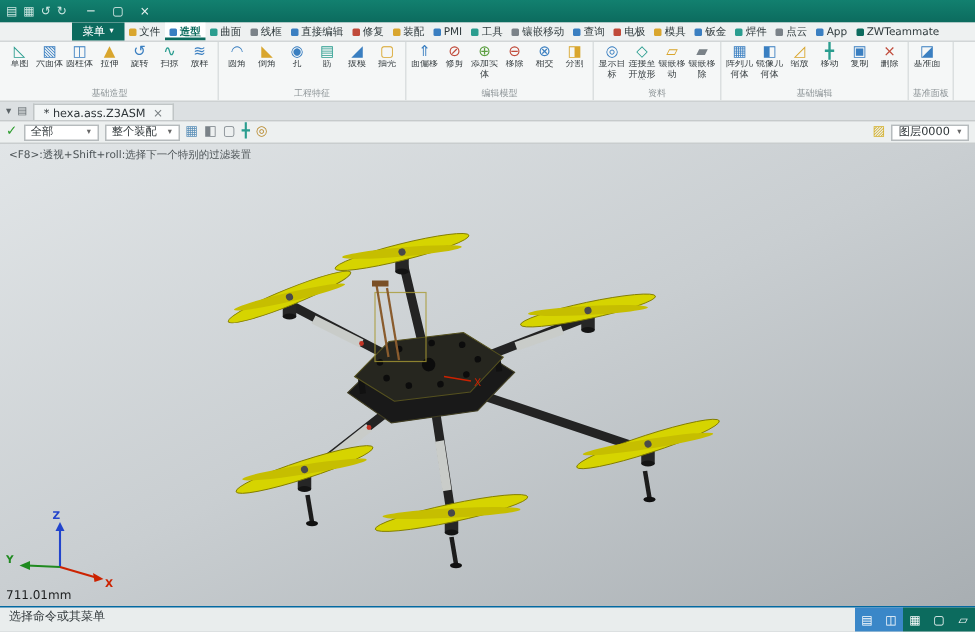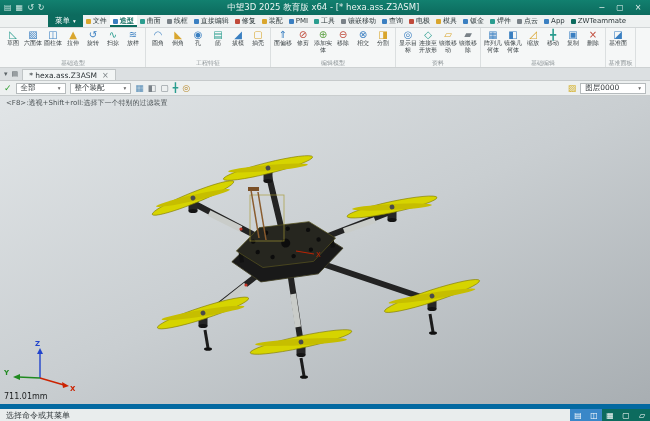--- a/index.html
+++ b/index.html
@@ -36,21 +36,21 @@
 
   
   .doctabs { height: 13px; flex: 0 0 auto; background: #dce0e2; border-bottom: 1px solid #c6cacb; display: flex; align-items: flex-end; padding-left: 4px; gap: 4px; }
   .doc-icon { font-size: 7px; color: #5a6266; line-height: 12px; }
   .doctab { background: #f2f5f5; border: 1px solid #c0c5c6; border-bottom: none; display: flex; align-items: center; gap: 5px; padding: 0 6px; height: 11px; font-size: 7.5px; color: #2e3538; }
   .doctab .close { color: #7a8184; font-size: 8px; }
 
   
   .quickbar { height: 15px; flex: 0 0 auto; background: #edf0f0; border-bottom: 1px solid #c9cdce; display: flex; align-items: center; gap: 4px; padding: 0 4px; font-size: 7.5px; }
   .check { color: #2f9e2f; font-size: 9px; line-height: 15px; }
-  .combo { background: #fff; border: 1px solid #b6bbbd; height: 11px; display: flex; align-items: center; gap: 19px; padding: 0 4px; color: #2e3538; min-width: 50px; }
+  .combo { background: #fff; border: 1px solid #b6bbbd; height: 11px; display: flex; align-items: center; gap: 5px; padding: 0 4px; color: #2e3538; min-width: 50px; }
   .combo .caret { font-size: 5.5px; color: #666; margin-left: auto; }
   .qicons { display: flex; gap: 4px; }
   .qicon { font-size: 9px; line-height: 15px; cursor: default; }
   .qspacer { flex: 1; }
   .layer-ico { color: #d4b02a; font-size: 9px; line-height: 15px; }
 
   
   .viewport { flex: 1; position: relative; background: linear-gradient(155deg, #e1e5e7 0%, #c9ced1 50%, #a8aeb2 100%); overflow: hidden; }
   .scene { position: absolute; inset: 0; width: 100%; height: 100%; }
   .hints { position: absolute; left: 6px; top: 3px; font-size: 7px; line-height: 9px; color: #4c5356; }
@@ -63,38 +63,37 @@
   .cap { fill: var(--cap, #2f9e2f); stroke: #1c6b1c; stroke-width: 0.5; }
   .mbody { fill: #262626; }
   .mbot { fill: #141414; }
   .leg { stroke: #1c1c1c; stroke-width: 3; }
   .foot { fill: #101010; }
   .hole { fill: #0c0c0c; }
   .triad-label { font-size: 7px; font-weight: bold; }
   .model-x-label { font-size: 7px; fill: #cc2200; }
 
   
-  .statusbar { height: 17px; flex: 0 0 auto; background: #e9eded; border-top: 5px solid #0369a1; display: flex; align-items: center; padding-left: 6px; font-size: 8px; color: #333a3d; }
+  .statusbar { height: 17px; flex: 0 0 auto; background: #e9eded; border-top: 1px solid #0369a1; display: flex; padding-left: 6px; font-size: 8px; color: #333a3d; }
   .status-icons { margin-left: auto; display: flex; height: 100%; }
   .sicon { width: 16px; height: 100%; display: flex; align-items: center; justify-content: center; color: #fff; font-size: 8px; cursor: default; }
 </style>
 </head>
 <body>
 
 <div class="app">
 
   <header class="titlebar">
     <div class="qat">
 
     <span class="qat-icon">▤</span>
         <span class="qat-icon">▦</span>
         <span class="qat-icon">↺</span>
         <span class="qat-icon">↻</span>
       </div>
-    <div class="win-title">中望3D 2025 教育版 x64 - [* hexa.ass.Z3ASM]</div>
     <div class="wincontrols">
       <span class="wc">─</span>
       <span class="wc">▢</span>
       <span class="wc close">×</span>
     </div>
   </header>
 
   <nav class="tabsrow">
     <div class="menu-btn">
       <span>菜单</span>

